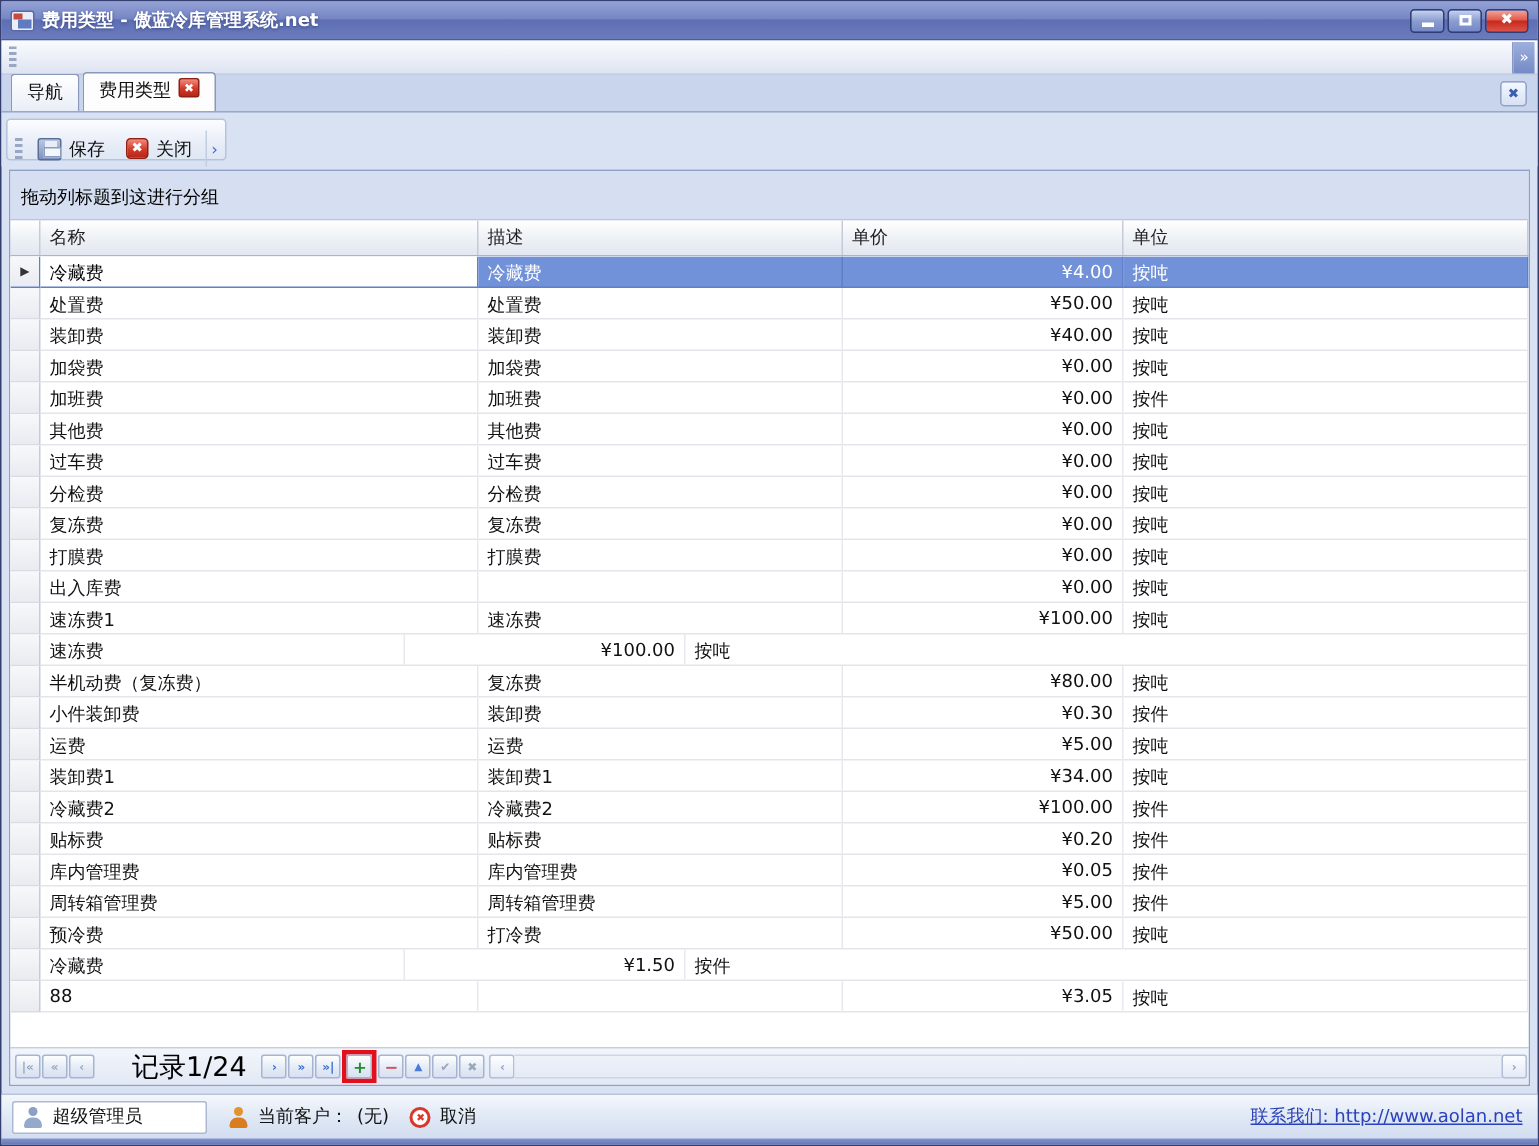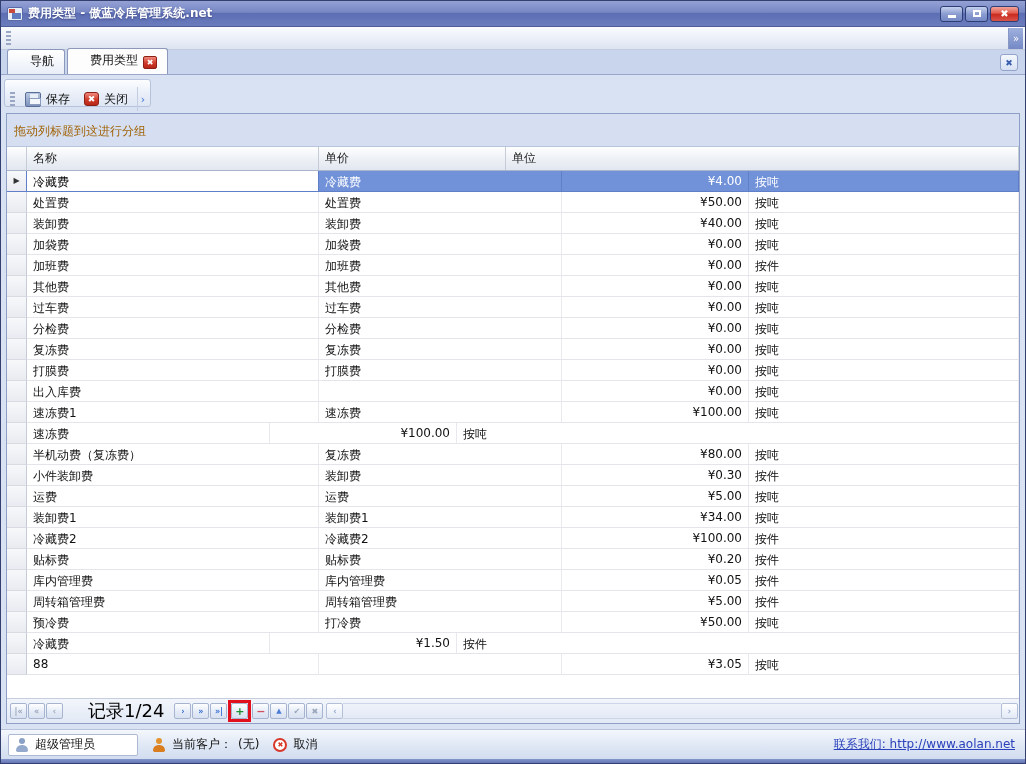--- a/index.html
+++ b/index.html
@@ -33,23 +33,23 @@
              border-bottom:1px solid #c2cbe0; padding:0 2px; }
   .grip { width:5px; height:14px; margin:0 3px;
           background:repeating-linear-gradient(#9aa7c4 0 2px, transparent 2px 4px); }
   .menu-item { font-size:12px; color:#1a1a1a; padding:3px 9px; cursor:default; }
   .menu-overflow { margin-left:auto; width:15px; height:21px; display:flex; align-items:center; justify-content:center;
                    background:linear-gradient(#9fb0dd,#7489c6); color:#fff; font-size:10px; border-left:1px solid #8a97c2; }
 
   
   .tabstrip { height:25px; flex:0 0 25px; background:#c9d5ec; display:flex; align-items:flex-end;
               padding:2px 6px 0 6px; position:relative; border-bottom:1px solid #9aa7cb; }
-  .tab { display:flex; align-items:flex-end; gap:5px; font-size:12px; color:#111;
+  .tab { display:flex; align-items:flex-start; gap:5px; font-size:12px; color:#111;
          border:1px solid #8b97bb; border-bottom:none; border-radius:3px 3px 0 0;
-         padding:3px 10px 4px 22px; margin-right:2px;
+         padding:3px 10px 4px 10px; margin-right:2px;
          background:linear-gradient(#ffffff,#e9eef7); }
   .tab.active { background:#fdfdfe; padding-bottom:5px; }
   .tab-close { width:14px; height:13px; border-radius:2px; border:1px solid #8d1f14;
                background:linear-gradient(#f08a7d,#d13a28 55%,#b52718); color:#fff;
                font-size:8px; display:flex; align-items:center; justify-content:center; }
   .doc-close { position:absolute; right:7px; top:4px; width:18px; height:17px; border:1px solid #93a3c9; border-radius:3px;
                background:linear-gradient(#f4f8fe,#d7e1f3); color:#3a5fb0; font-size:9px;
                display:flex; align-items:center; justify-content:center; }
 
   
@@ -64,21 +64,21 @@
   .floppy::after  { content:""; position:absolute; bottom:1px; left:3px; width:10px; height:5px; background:#f3f6fb; border:1px solid #8b9bbd; }
   .red-x { width:15px; height:14px; border-radius:3px; border:1px solid #8d1f14;
            background:linear-gradient(#f08a7d,#d13a28 55%,#b52718); color:#fff; font-size:9px; font-weight:bold;
            display:flex; align-items:center; justify-content:center; }
   .tool-overflow { width:11px; height:24px; margin-left:2px; display:flex; align-items:center; justify-content:center;
                    color:#3a6fd4; font-size:11px; border-left:1px solid #c3cde2; }
 
   
   .content { flex:1 1 auto; padding:2px 5px 5px 5px; display:flex; }
   .grid-panel { flex:1; border:1px solid #8fa0c6; background:#fff; display:flex; flex-direction:column; }
-  .group-panel { flex:0 0 33px; background:#d5dff1; color:#a16207; font-size:12px;
+  .group-panel { flex:0 0 33px; background:#d5dff1; color:#000000; font-size:12px;
                  padding:9px 0 0 7px; border-bottom:1px solid #b9c4dd; }
   .grid-header { flex:0 0 22px; display:flex; background:linear-gradient(#ffffff,#eef1f6 50%,#e2e7f0);
                  border-bottom:1px solid #aab4cd; font-size:12px; color:#222; }
   .hcell { padding:3px 6px; border-right:1px solid #c6cbd8; overflow:hidden; white-space:nowrap; }
   .col-ind  { flex:0 0 20px; }
   .col-name { flex:0 0 292px; }
   .col-desc { flex:0 0 243px; }
   .col-price{ flex:0 0 187px; }
   .col-unit { flex:1 1 auto; }
   .grid-body { flex:1 1 auto; background:#fff; overflow:hidden; }
@@ -192,20 +192,21 @@
   </div>
 
   <div class="content">
     <div class="grid-panel">
       <div class="group-panel">
         <span>拖动列标题到这进行分组</span>
       </div>
       <div class="grid-header">
         <span class="hcell col-ind"></span>
         <span class="hcell col-name">名称</span>
+        <span class="hcell col-desc">描述</span>
         <span class="hcell col-price">单价</span>
         <span class="hcell col-unit">单位</span>
       </div>
       <div class="grid-body">
           <div class="grid-row selected">
             <span class="cell ind col-ind">▶</span>
             <span class="cell col-name focus">冷藏费</span>
             <span class="cell col-desc">冷藏费</span>
             <span class="cell col-price num">¥4.00</span>
             <span class="cell col-unit">按吨</span>

